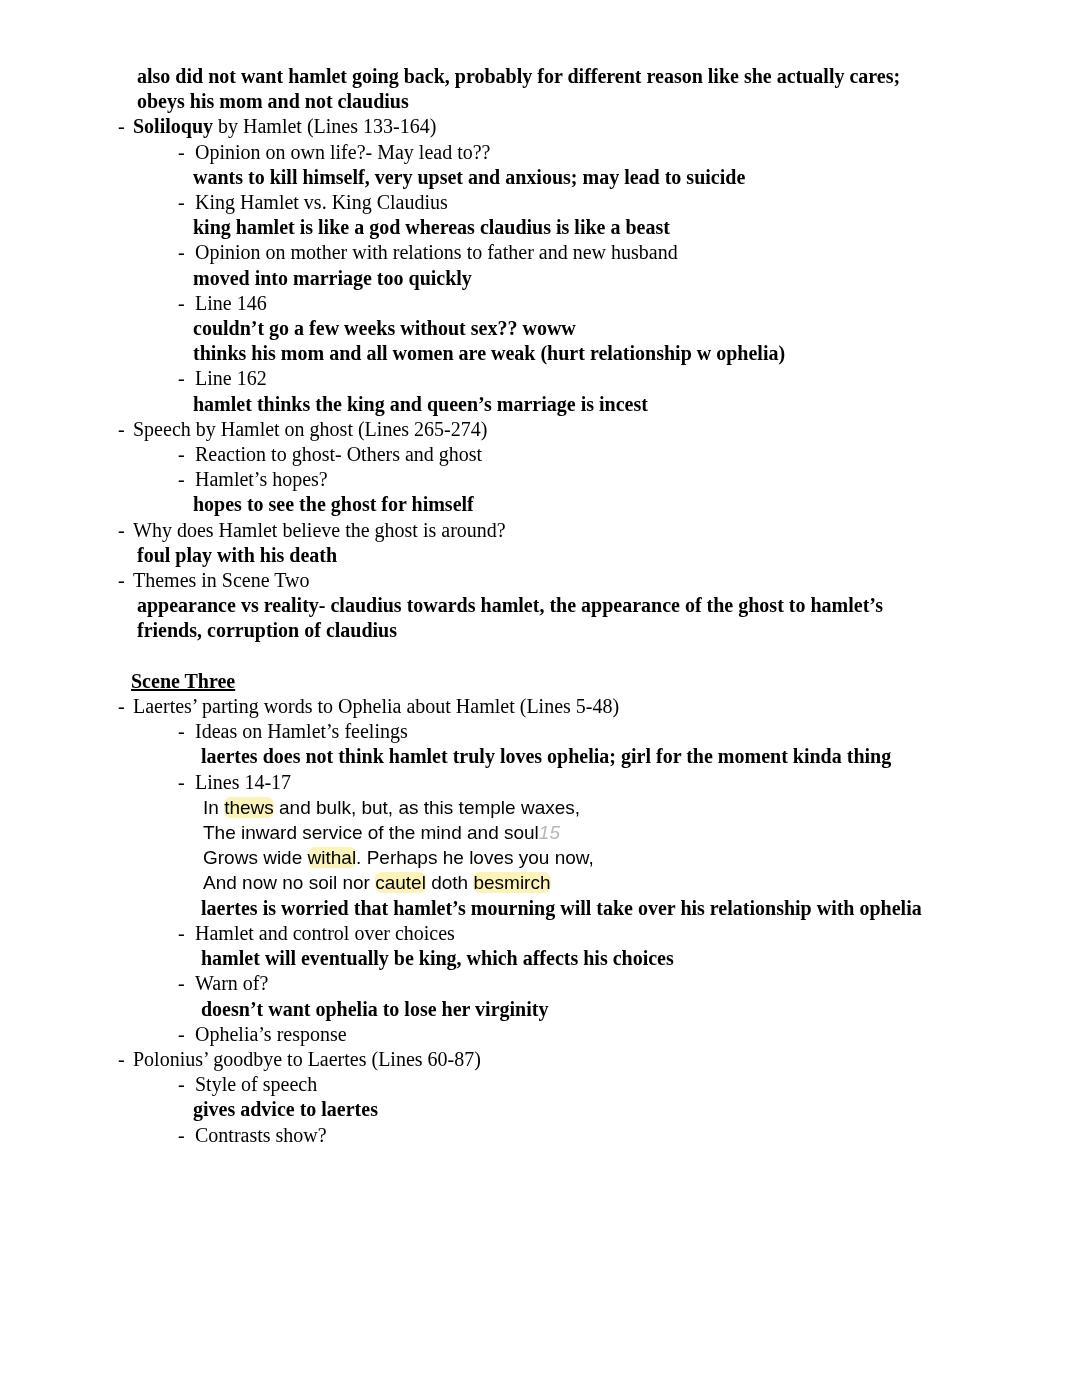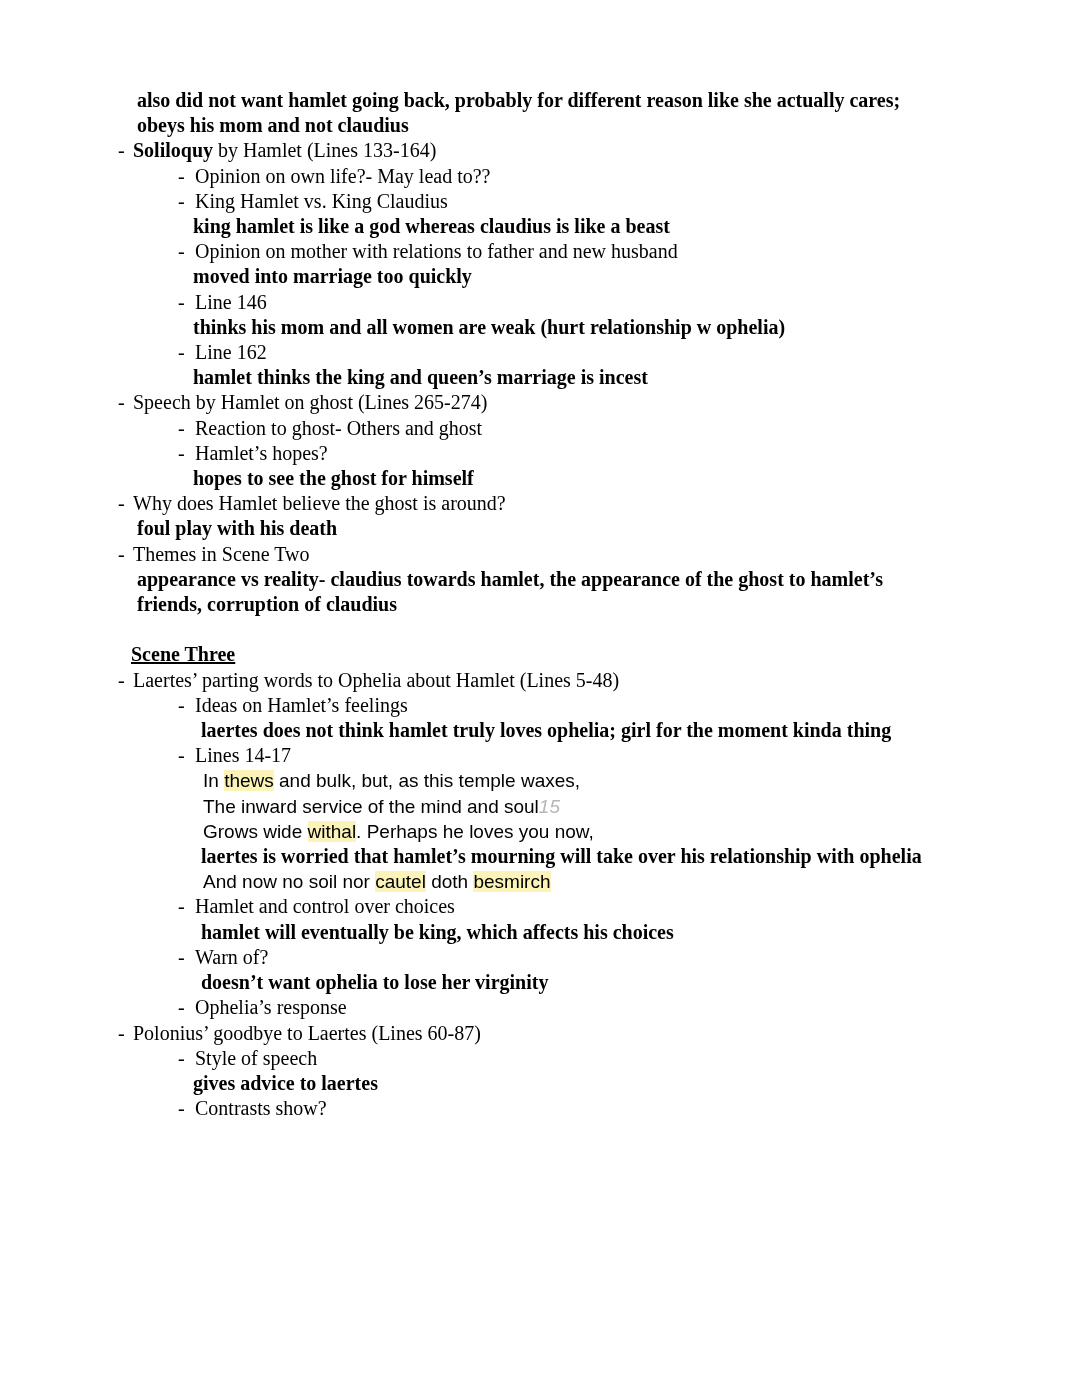--- a/index.html
+++ b/index.html
@@ -6,21 +6,21 @@
     margin: 0;
     padding: 0;
     background: #ffffff;
   }
   .page {
     position: relative;
     width: 964px;
     height: 1397px;
     background: #ffffff;
     box-sizing: border-box;
-    padding: 88px 0 0 115px;
+    padding: 64px 0 0 115px;
     overflow: hidden;
     font-family: "Liberation Serif", serif;
     font-size: 20px;
     color: #000000;
   }
   .content { width: 965px; }
   .line {
     position: relative;
     line-height: 25.2px;
     white-space: nowrap;
@@ -39,37 +39,39 @@
   .t-answer2 { padding-left: 78px; font-weight: 700; }
   .t-answer2q { padding-left: 86px; font-weight: 700; }
   .t-quote {
     padding-left: 88px;
     font-family: "Liberation Sans", sans-serif;
     font-size: 19px;
   }
   .t-heading { font-weight: 700; text-decoration: underline; margin-left: 16px; }
   .t-blank { height: 25.2px; }
   .seg-b { font-weight: 700; text-align: right; }
-  .seg-hl { background: var(--hl-color, #fbf3b8); }
+  .seg-hl { background: var(--hl-color, #fbf3b8); border-radius: 7px; }
   .seg-ln { color: var(--ln-color, #b7b7b7); font-style: italic; }
 </style>
 </head>
 <body>
 
 <div class="page">
   <div class="content">
       <div class="line t-answer1"><span class="seg">also did not want hamlet going back, probably for different reason like she actually cares;</span></div>
       <div class="line t-answer1"><span class="seg">obeys his mom and not claudius</span></div>
       <div class="line t-bullet1"><span class="marker">-</span><span class="seg seg-b">Soliloquy</span><span class="seg"> by Hamlet (Lines 133-164)</span></div>
       <div class="line t-bullet2"><span class="marker">-</span><span class="seg">Opinion on own life?- May lead to??</span></div>
+      <div class="line t-answer2"><span class="seg">wants to kill himself, very upset and anxious; may lead to suicide</span></div>
       <div class="line t-bullet2"><span class="marker">-</span><span class="seg">King Hamlet vs. King Claudius</span></div>
       <div class="line t-answer2"><span class="seg">king hamlet is like a god whereas claudius is like a beast</span></div>
       <div class="line t-bullet2"><span class="marker">-</span><span class="seg">Opinion on mother with relations to father and new husband</span></div>
       <div class="line t-answer2"><span class="seg">moved into marriage too quickly</span></div>
       <div class="line t-bullet2"><span class="marker">-</span><span class="seg">Line 146</span></div>
+      <div class="line t-answer2"><span class="seg">couldn’t go a few weeks without sex?? woww</span></div>
       <div class="line t-answer2"><span class="seg">thinks his mom and all women are weak (hurt relationship w ophelia)</span></div>
       <div class="line t-bullet2"><span class="marker">-</span><span class="seg">Line 162</span></div>
       <div class="line t-answer2"><span class="seg">hamlet thinks the king and queen’s marriage is incest</span></div>
       <div class="line t-bullet1"><span class="marker">-</span><span class="seg">Speech by Hamlet on ghost (Lines 265-274)</span></div>
       <div class="line t-bullet2"><span class="marker">-</span><span class="seg">Reaction to ghost- Others and ghost</span></div>
       <div class="line t-bullet2"><span class="marker">-</span><span class="seg">Hamlet’s hopes?</span></div>
       <div class="line t-answer2"><span class="seg">hopes to see the ghost for himself</span></div>
       <div class="line t-bullet1"><span class="marker">-</span><span class="seg">Why does Hamlet believe the ghost is around?</span></div>
       <div class="line t-answer1"><span class="seg">foul play with his death</span></div>
       <div class="line t-bullet1"><span class="marker">-</span><span class="seg">Themes in Scene Two</span></div>
@@ -77,22 +79,22 @@
       <div class="line t-answer1"><span class="seg">friends, corruption of claudius</span></div>
       <div class="line t-blank"></div>
       <div class="line t-heading"><span class="seg">Scene Three</span></div>
       <div class="line t-bullet1"><span class="marker">-</span><span class="seg">Laertes’ parting words to Ophelia about Hamlet (Lines 5-48)</span></div>
       <div class="line t-bullet2"><span class="marker">-</span><span class="seg">Ideas on Hamlet’s feelings</span></div>
       <div class="line t-answer2q"><span class="seg">laertes does not think hamlet truly loves ophelia; girl for the moment kinda thing</span></div>
       <div class="line t-bullet2"><span class="marker">-</span><span class="seg">Lines 14-17</span></div>
       <div class="line t-quote"><span class="seg">In </span><span class="seg seg-hl">thews</span><span class="seg"> and bulk, but, as this temple waxes,</span></div>
       <div class="line t-quote"><span class="seg">The inward service of the mind and soul</span><span class="seg seg-ln">15</span></div>
       <div class="line t-quote"><span class="seg">Grows wide </span><span class="seg seg-hl">withal</span><span class="seg">. Perhaps he loves you now,</span></div>
+      <div class="line t-quote"><span class="seg">And now no soil nor </span><span class="seg seg-hl">cautel</span><span class="seg"> doth </span><span class="seg seg-hl">besmirch</span></div>
       <div class="line t-answer2q"><span class="seg">laertes is worried that hamlet’s mourning will take over his relationship with ophelia</span></div>
-      <div class="line t-quote"><span class="seg">And now no soil nor </span><span class="seg seg-hl">cautel</span><span class="seg"> doth </span><span class="seg seg-hl">besmirch</span></div>
       <div class="line t-bullet2"><span class="marker">-</span><span class="seg">Hamlet and control over choices</span></div>
       <div class="line t-answer2q"><span class="seg">hamlet will eventually be king, which affects his choices</span></div>
       <div class="line t-bullet2"><span class="marker">-</span><span class="seg">Warn of?</span></div>
       <div class="line t-answer2q"><span class="seg">doesn’t want ophelia to lose her virginity</span></div>
       <div class="line t-bullet2"><span class="marker">-</span><span class="seg">Ophelia’s response</span></div>
       <div class="line t-bullet1"><span class="marker">-</span><span class="seg">Polonius’ goodbye to Laertes (Lines 60-87)</span></div>
       <div class="line t-bullet2"><span class="marker">-</span><span class="seg">Style of speech</span></div>
       <div class="line t-answer2"><span class="seg">gives advice to laertes</span></div>
       <div class="line t-bullet2"><span class="marker">-</span><span class="seg">Contrasts show?</span></div>
     </div>

